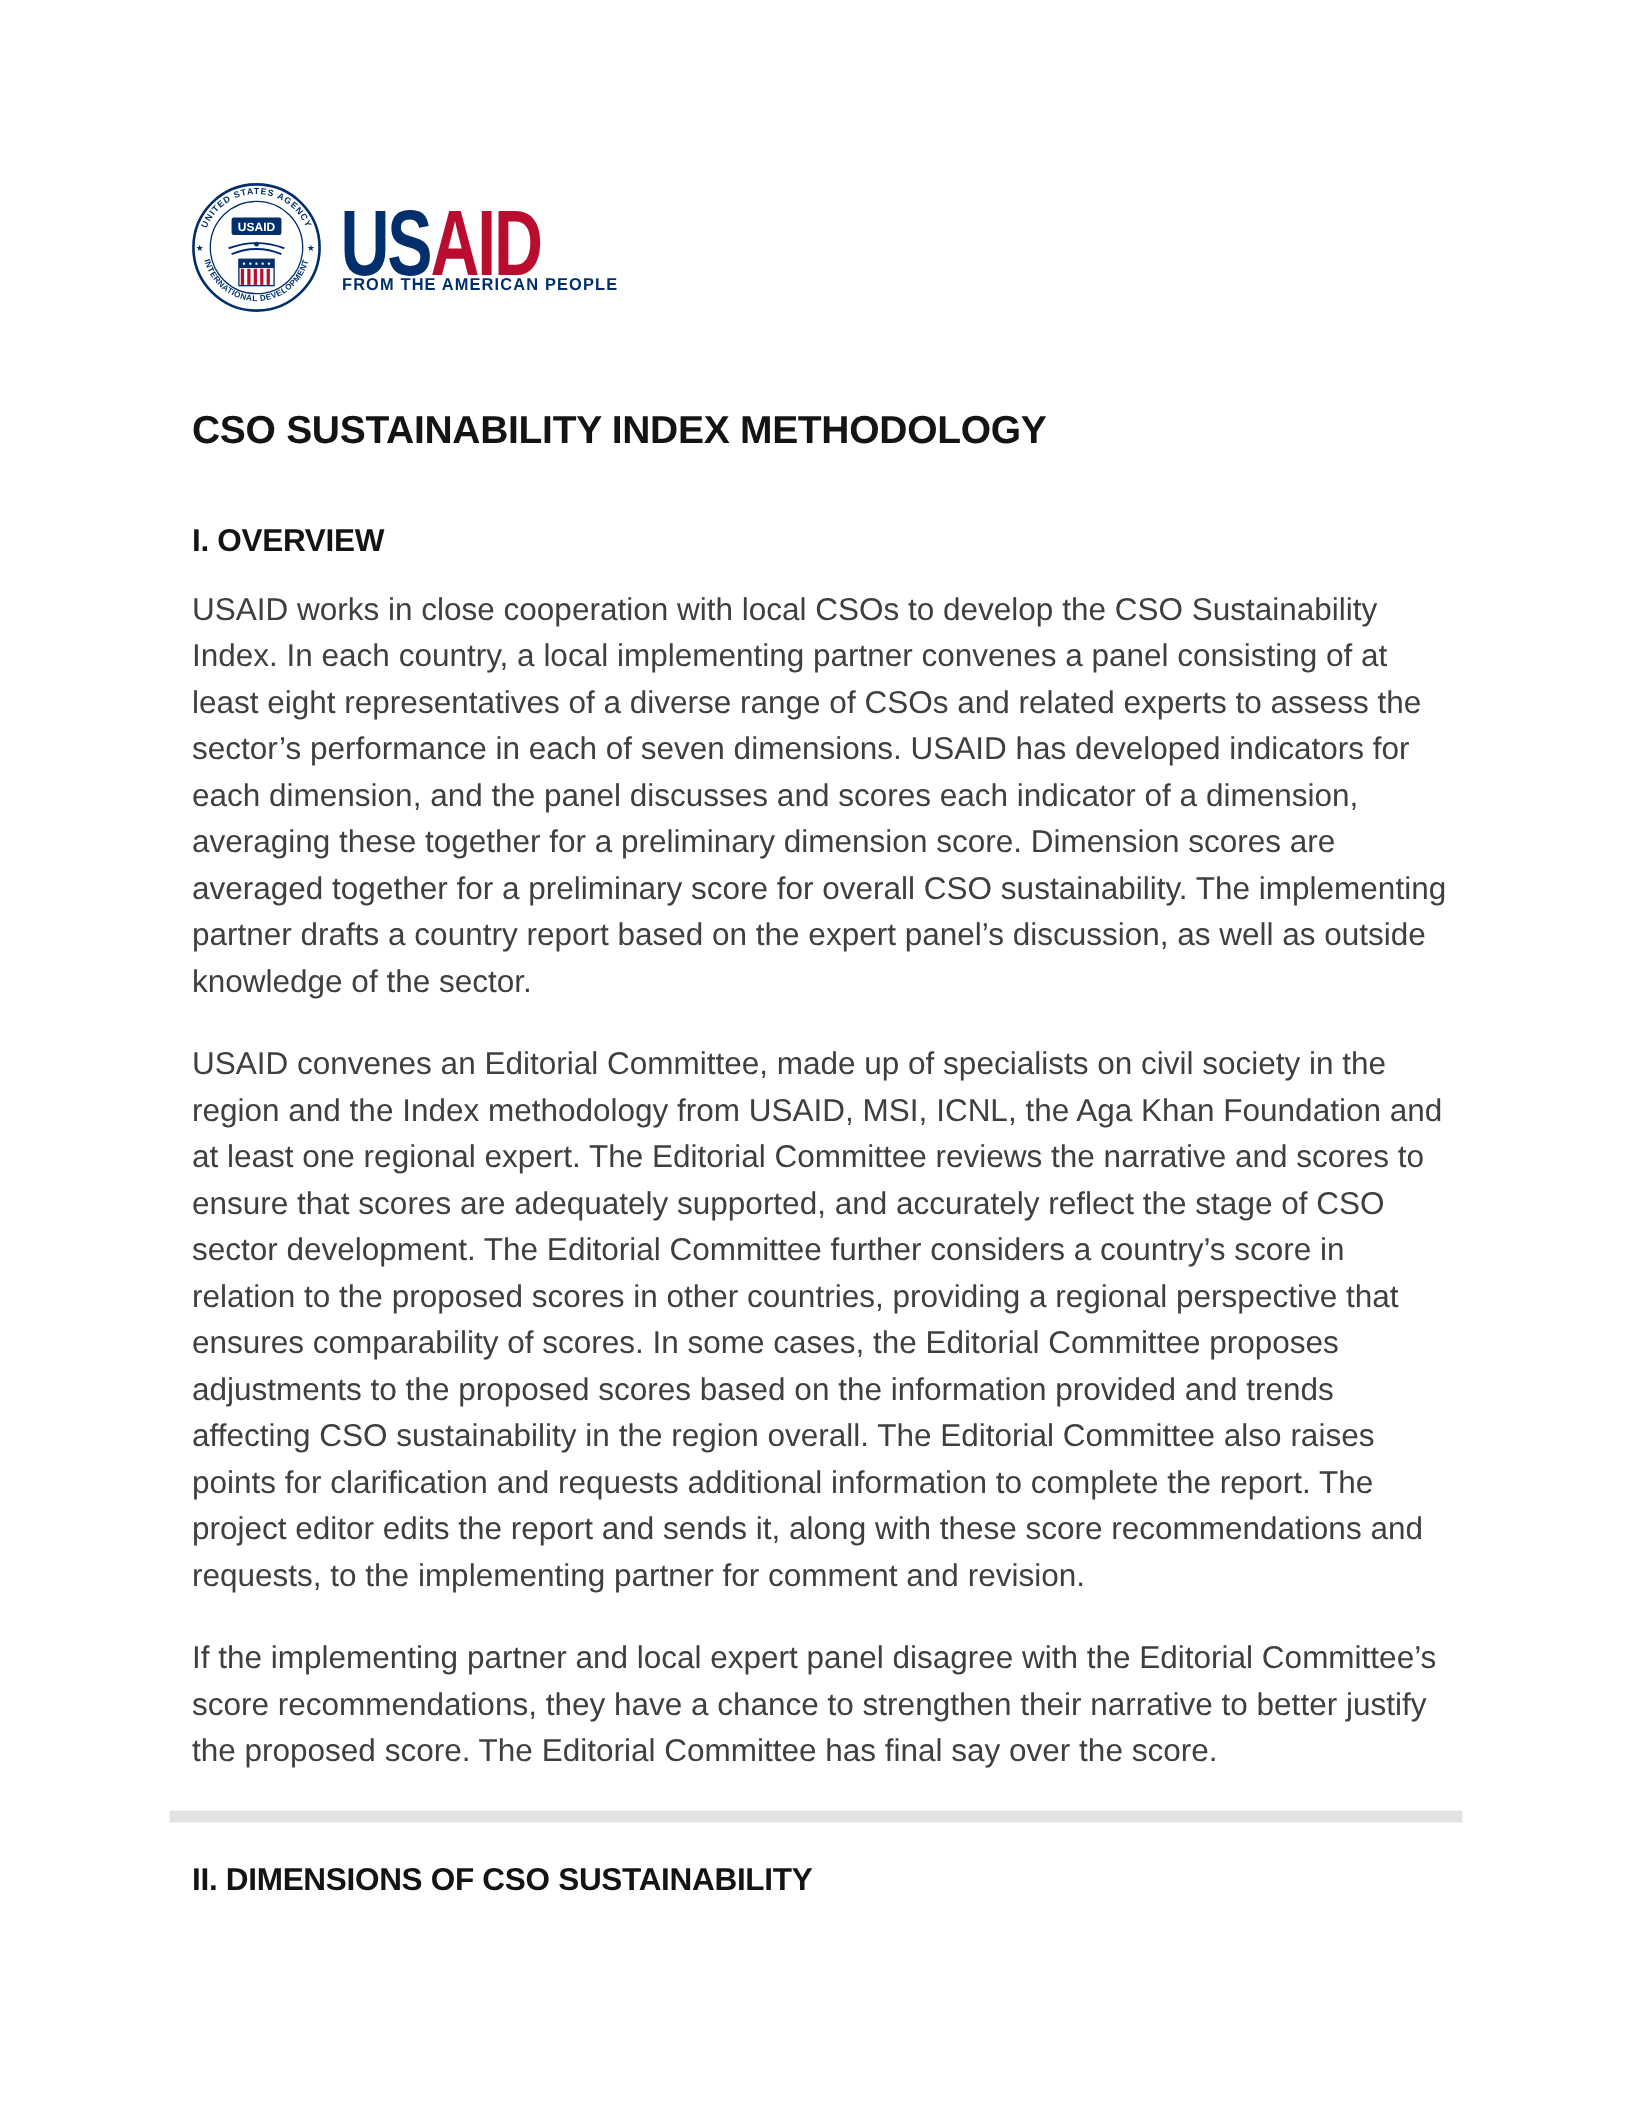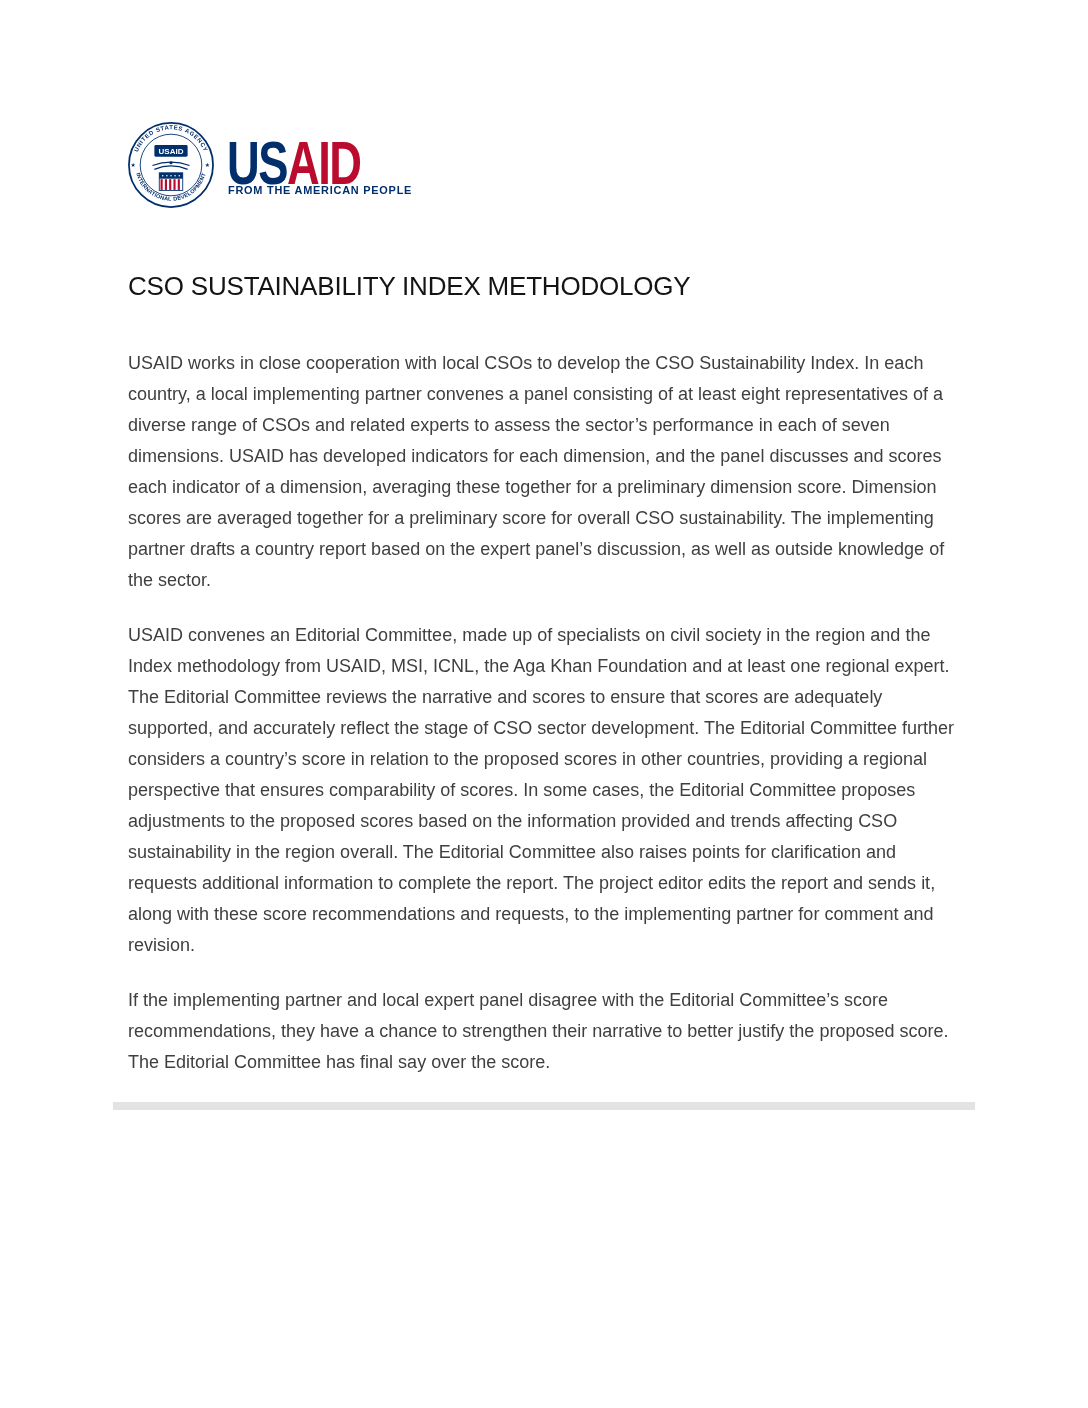--- a/index.html
+++ b/index.html
@@ -20,29 +20,29 @@
   .wordmark .aid { color:#BA0C2F; }
   .tagline {
     position:absolute; left:101px; top:63px; font-size:11.5px; font-weight:bold;
     color:#002F6C; letter-spacing:0.8px; white-space:nowrap;
     transform:scaleX(0.95); transform-origin:left top;
   }
 
   
   .content { position:absolute; left:128px; top:272px; width:838px; color:#3f3f3f; }
   .doc-title {
-    margin:0 0 46px 0; font-size:26px; line-height:1.15; font-weight:normal;
+    margin:0 0 46px 0; font-size:26px; line-height:1.15; font-weight:bold;
     color:#141414; letter-spacing:-0.2px;
   }
   .section-heading {
     margin:0 0 18px 0; font-size:21px; line-height:1.2; font-weight:bold;
     color:#141414; letter-spacing:-0.2px;
   }
   .section-heading.second { margin-bottom:21px; }
-  .content p { margin:0 0 24px 0; font-size:18px; line-height:31px; }
+  .content p { margin:0 0 24px 0; font-size:21px; line-height:31px; }
   .divider {
     height:8px; width:862px; margin:0 0 26px -15px; background:#e3e3e3; border:0;
   }
 </style>
 </head>
 <body>
 
 <div class="page">
 
   <div class="logo-block">
@@ -81,24 +81,26 @@
       </g>
     </svg>
     <div class="wordmark"><span class="us">US</span><span class="aid">AID</span></div>
     <div class="tagline">FROM THE AMERICAN PEOPLE</div>
   </div>
 
   <div class="content">
     <h1 class="doc-title">CSO SUSTAINABILITY INDEX METHODOLOGY</h1>
 
     <div>
+      <h2 class="section-heading">I. OVERVIEW</h2>
       <p>USAID works in close cooperation with local CSOs to develop the CSO Sustainability Index. In each country, a local implementing partner convenes a panel consisting of at least eight representatives of a diverse range of CSOs and related experts to assess the sector’s performance in each of seven dimensions. USAID has developed indicators for each dimension, and the panel discusses and scores each indicator of a dimension, averaging these together for a preliminary dimension score. Dimension scores are averaged together for a preliminary score for overall CSO sustainability. The implementing partner drafts a country report based on the expert panel’s discussion, as well as outside knowledge of the sector.</p>
       <p>USAID convenes an Editorial Committee, made up of specialists on civil society in the region and the Index methodology from USAID, MSI, ICNL, the Aga Khan Foundation and at least one regional expert. The Editorial Committee reviews the narrative and scores to ensure that scores are adequately supported, and accurately reflect the stage of CSO sector development. The Editorial Committee further considers a country’s score in relation to the proposed scores in other countries, providing a regional perspective that ensures comparability of scores. In some cases, the Editorial Committee proposes adjustments to the proposed scores based on the information provided and trends affecting CSO sustainability in the region overall. The Editorial Committee also raises points for clarification and requests additional information to complete the report. The project editor edits the report and sends it, along with these score recommendations and requests, to the implementing partner for comment and revision.</p>
       <p>If the implementing partner and local expert panel disagree with the Editorial Committee’s score recommendations, they have a chance to strengthen their narrative to better justify the proposed score. The Editorial Committee has final say over the score.</p>
     </div>
 
     <hr class="divider">
 
     <div>
+      <h2 class="section-heading second">II. DIMENSIONS OF CSO SUSTAINABILITY</h2>
     </div>
   </div>
 
 </div>
 
 </body></html>

